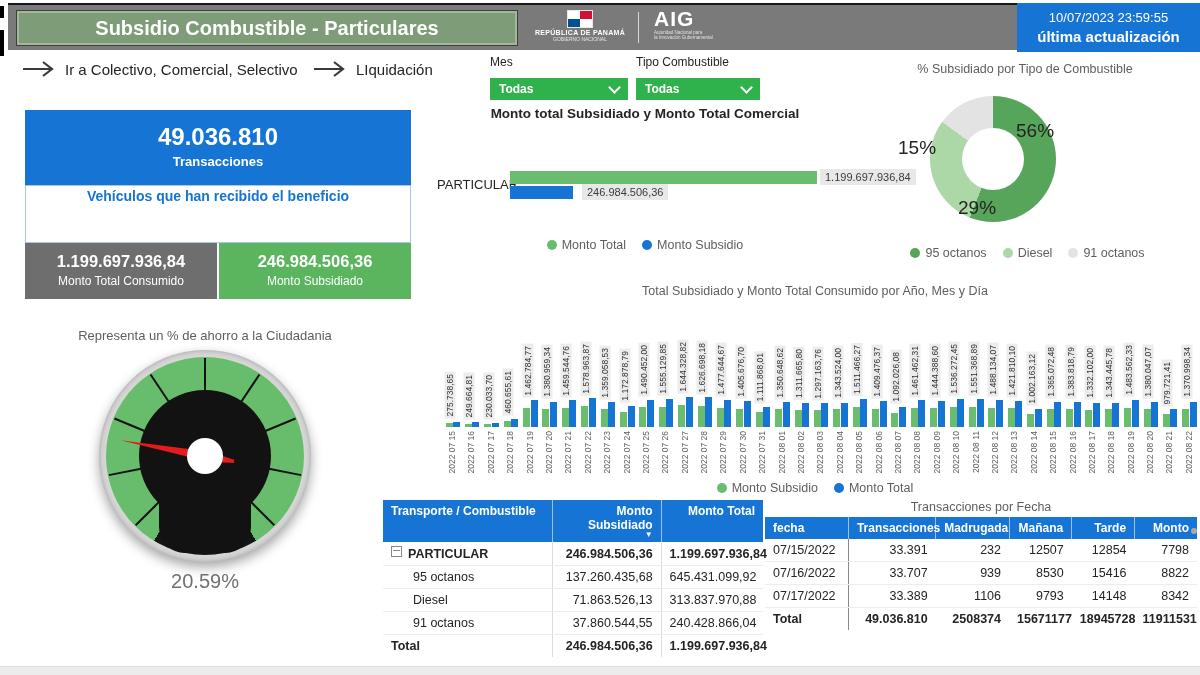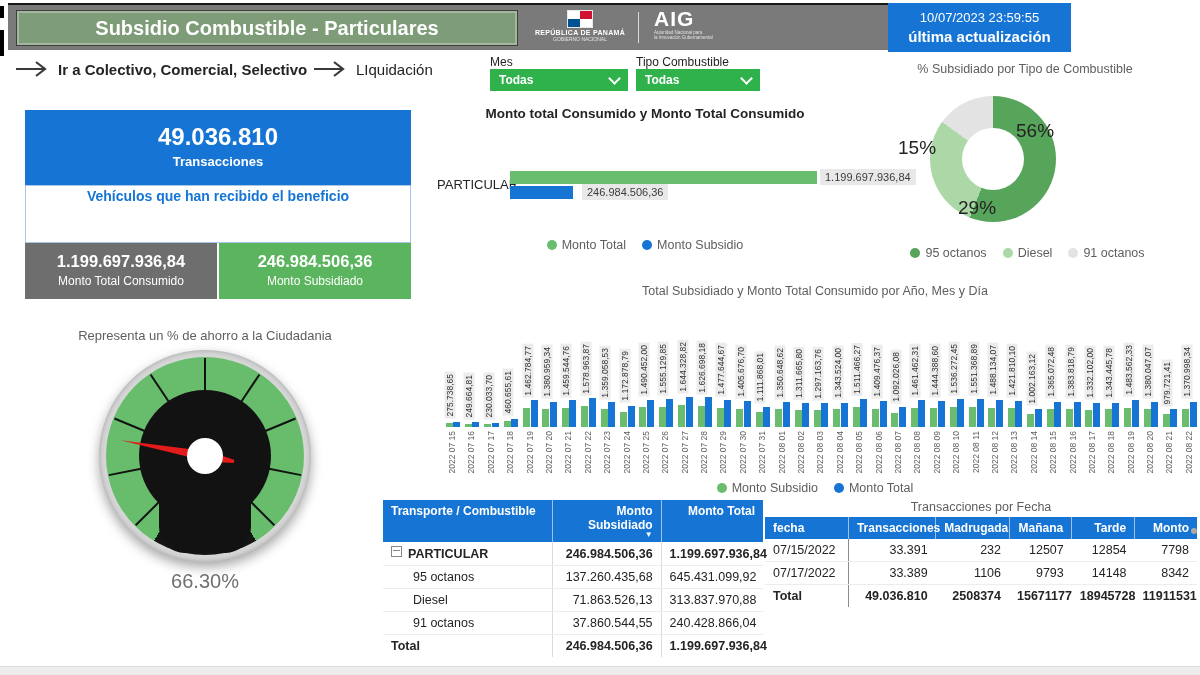--- a/index.html
+++ b/index.html
@@ -4,45 +4,45 @@
 <style>
   html,body{margin:0;padding:0;background:#fff;}
   body{width:1200px;height:675px;position:relative;overflow:hidden;
        font-family:"Liberation Sans","DejaVu Sans",sans-serif;color:#252423;}
   .abs{position:absolute;}
 
   
   #topline{left:8px;top:3px;width:1032px;height:2px;background:#161616;}
   #edge-mark1{left:0;top:6px;width:4px;height:12px;background:#000;}
   #edge-mark2{left:0;top:30px;width:4px;height:26px;background:#000;}
-  #header{left:8px;top:5px;width:1063px;height:45px;background:#7a7a7a;}
+  #header{left:8px;top:5px;width:1192px;height:45px;background:#7a7a7a;}
   .title-box{position:absolute;left:8px;top:5px;width:500px;height:34px;background:#7e9c78;
      border:1px solid #3f3f3f;box-shadow:inset 0 0 0 2px rgba(255,255,255,.28);
      display:flex;align-items:center;justify-content:center;color:#fff;font-weight:bold;font-size:20px;}
   .panama{position:absolute;left:524px;top:3px;width:96px;text-align:center;color:#fff;}
   .flag{width:24px;height:16px;margin:2px auto 1px auto;border:1px solid #e8e8e8;
      background:linear-gradient(to right,transparent 50%,rgba(0,0,0,0) 50%),
         conic-gradient(from 0deg at 50% 50%, #d21034 0 25%, #fff 0 50%, #005293 0 75%, #fff 0);}
   .panama .l1{font-size:7px;font-weight:bold;letter-spacing:.3px;}
   .panama .l2{font-size:5px;color:#e3e3e3;}
   .logo-divider{position:absolute;left:630px;top:7px;width:1px;height:31px;background:#d9d9d9;}
   .aig{position:absolute;left:646px;top:3px;color:#fff;}
   .aig .big{font-size:21px;font-weight:bold;letter-spacing:1px;line-height:22px;}
   .aig .sub{font-size:4.5px;color:#e0e0e0;line-height:5px;}
   .update-box{position:absolute;right:0;top:-2px;width:183px;height:49px;background:#1574d4;
      color:#fff;text-align:center;}
   .update-box .ts{font-size:13px;margin-top:7px;}
   .update-box .ul{font-size:15px;font-weight:bold;margin-top:3px;}
 
   
   .nav-item{position:absolute;display:flex;align-items:center;gap:8px;font-size:15px;color:#252423;cursor:pointer;}
-  #nav1{left:14px;top:60px;font-weight:bold;} #nav2{left:312px;top:60px;}
+  #nav1{left:21px;top:60px;} #nav2{left:312px;top:60px;}
   .slicer{position:absolute;width:138px;}
   #slicer-mes{left:490px;top:55px;} #slicer-tipo{left:636px;top:55px;width:124px;}
-  .slicer .lab{font-size:12px;color:#252423;margin-bottom:0;}
+  .slicer .lab{font-size:12px;color:#252423;margin-bottom:9px;}
   .slicer .box{height:22px;background:#2fb14c;color:#fff;font-weight:bold;font-size:12px;
      display:flex;align-items:center;justify-content:space-between;padding:0 9px;cursor:pointer;}
   .chev{width:7px;height:7px;border-right:2px solid #fff;border-bottom:2px solid #fff;
      transform:rotate(45deg);margin-top:-4px;}
 
   
   .kpi{text-align:center;color:#fff;}
   #kpi-blue{left:25px;top:110px;width:386px;height:75px;background:#1574d4;}
   #kpi-blue .v{font-size:24px;font-weight:bold;margin-top:13px;}
   #kpi-blue .l{font-size:13px;font-weight:bold;margin-top:3px;}
@@ -193,21 +193,21 @@
 </div>
 <div class="abs kpi" id="kpi-gray">
   <div class="v">1.199.697.936,84</div>
   <div class="l">Monto Total Consumido</div>
 </div>
 <div class="abs kpi" id="kpi-green">
   <div class="v">246.984.506,36</div>
   <div class="l">Monto Subsidiado</div>
 </div>
 
-<div class="abs" id="monto-title">Monto total Consumido y Monto Total Consumido</div>
+<div class="abs" id="monto-title">Monto total Subsidiado y Monto Total Comercial</div>
 <div class="abs" id="monto-cat">PARTICULAR</div>
 <div class="abs hbar" id="hbar-green" style="width: 307px;"></div>
 <div class="abs hbar" id="hbar-blue" style="width: 63px;"></div>
 <div class="bar-chip abs" id="chip-total">1.199.697.936,84</div>
 <div class="bar-chip abs" id="chip-sub">246.984.506,36</div>
 <div class="abs legend" id="monto-legend">
   <div class="legend-item">
     <span class="legend-dot dot-green"></span>
     <span>Monto Total</span>
   </div>
@@ -250,21 +250,21 @@
       <div class="tick" style="transform: rotate(33.75deg) translateY(-81px);"></div>
       <div class="tick" style="transform: rotate(67.5deg) translateY(-81px);"></div>
       <div class="tick" style="transform: rotate(101.25deg) translateY(-81px);"></div>
       <div class="tick" style="transform: rotate(135deg) translateY(-81px);"></div>
     </div>
   <div class="gauge-inner"></div>
   <div class="gauge-tab"></div>
   <div class="needle" id="gauge-needle" style="transform: rotate(10.59deg);"></div>
   <div class="gauge-hub"></div>
 </div>
-<div class="abs" id="gauge-pct">66.30%</div>
+<div class="abs" id="gauge-pct">20.59%</div>
 
 <div class="abs" id="daily-title">Total Subsidiado y Monto Total Consumido por Año, Mes y Día</div>
 <div class="abs" id="daily-bars">
     <div class="daily-col">
       <div class="daily-chip" style="bottom: 61px;">275.738,65</div>
       <div class="bar bar-g" style="height: 3.6px;"></div>
       <div class="bar bar-b" style="height: 5px;"></div>
       <div class="daily-date">2022 07 15</div>
     </div>
     <div class="daily-col">
@@ -569,20 +569,28 @@
     <tbody id="table2-body">
         <tr>
           <td>07/15/2022</td>
           <td class="num">33.391</td>
           <td class="num">232</td>
           <td class="num">12507</td>
           <td class="num">12854</td>
           <td class="num">7798</td>
         </tr>
         <tr>
+          <td>07/16/2022</td>
+          <td class="num">33.707</td>
+          <td class="num">939</td>
+          <td class="num">8530</td>
+          <td class="num">15416</td>
+          <td class="num">8822</td>
+        </tr>
+        <tr>
           <td>07/17/2022</td>
           <td class="num">33.389</td>
           <td class="num">1106</td>
           <td class="num">9793</td>
           <td class="num">14148</td>
           <td class="num">8342</td>
         </tr>
         <tr class="total-row bold">
           <td>Total</td>
           <td class="num">49.036.810</td>

